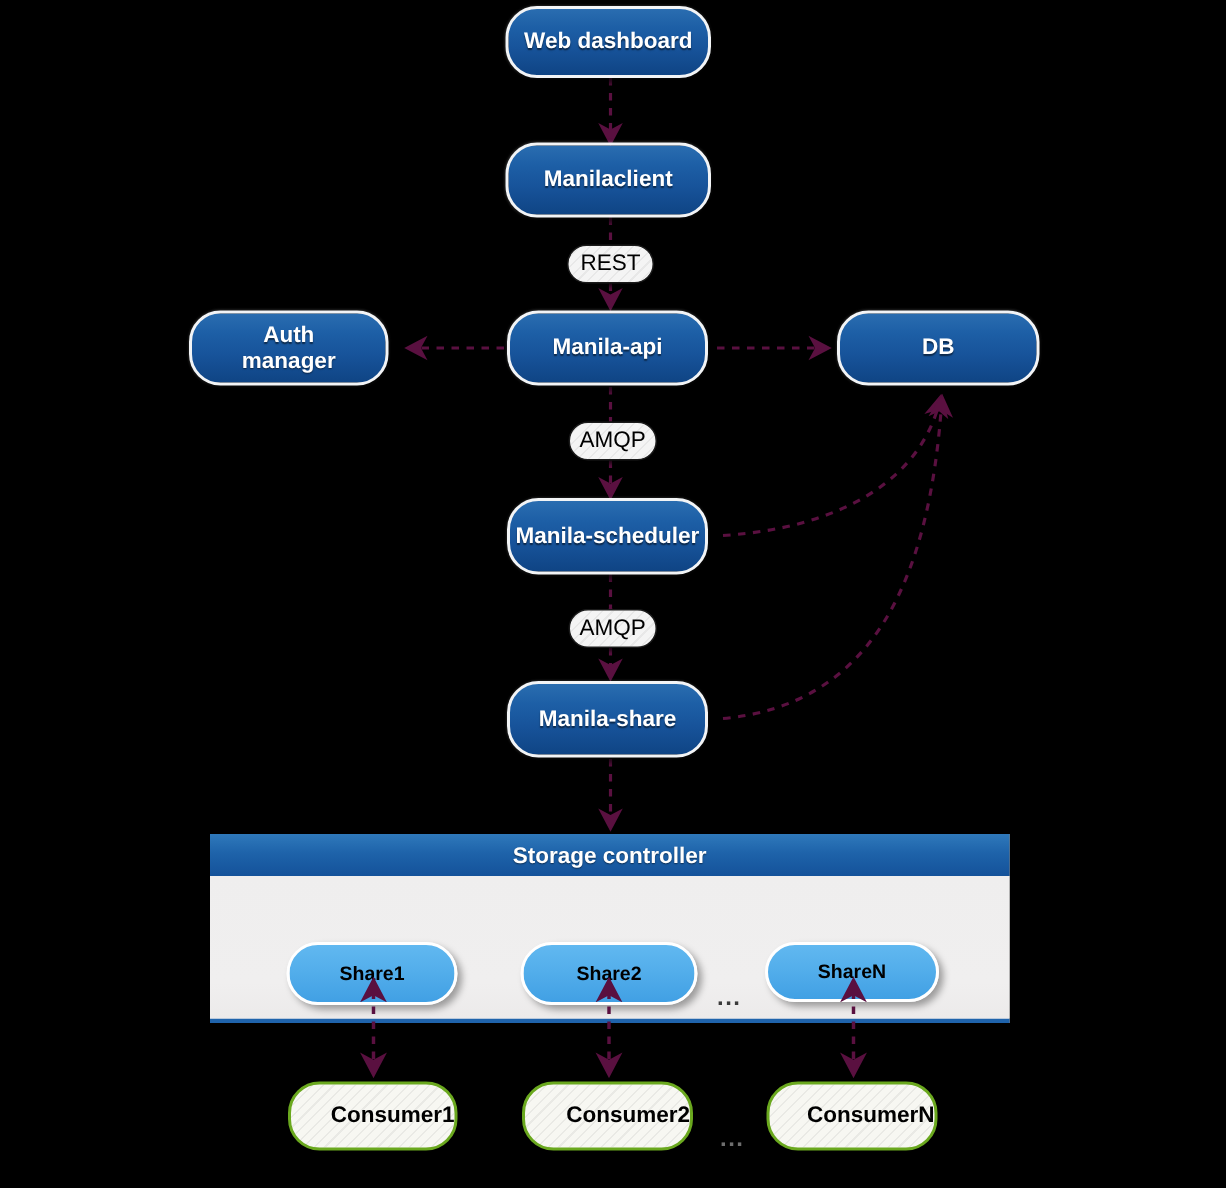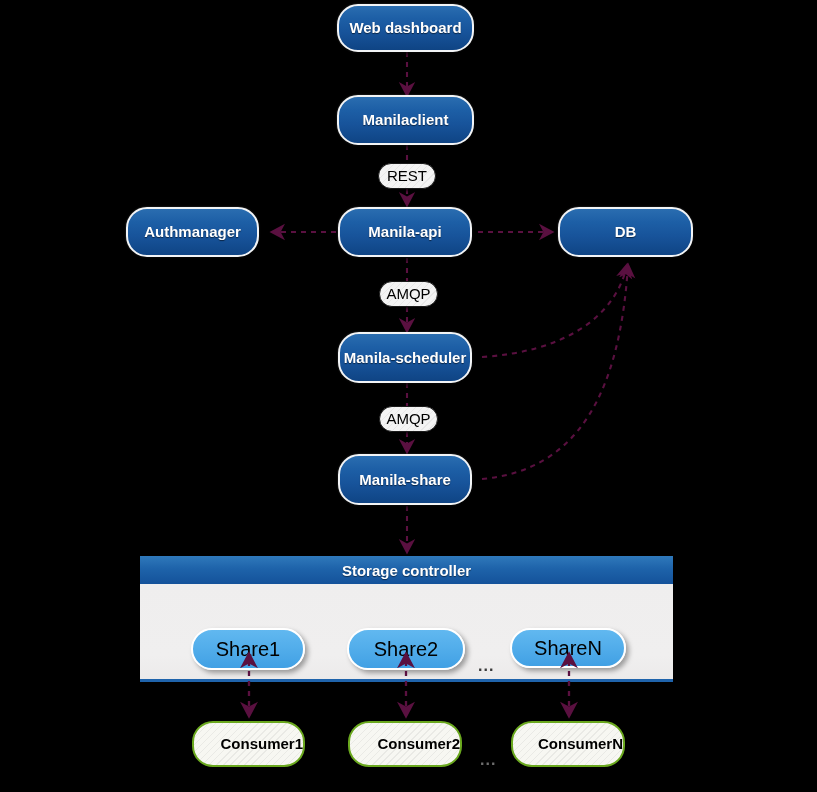--- a/index.html
+++ b/index.html
@@ -40,22 +40,22 @@
     box-shadow: 3px 3px 5px rgba(0,0,0,0.85), 0 0 2px rgba(255,255,255,0.25);
     text-shadow: 0 1px 1px rgba(0,0,0,0.55);
   }
 
   
   .share {
     background: linear-gradient(to bottom, #61b8f0 0%, #53aeeb 45%, #41a0e4 100%);
     border: 2px solid #ffffff;
     border-radius: 7px;
     color: #000000;
-    font-weight: normal;
-    font-size: 20px;
+    font-weight: bold;
+    font-size: 13px;
     box-shadow: 3px 3px 5px rgba(0,0,0,0.35);
   }
 
   
   .consumer {
     background-color: #f7f7f2;
     background-image: repeating-linear-gradient(135deg,
         rgba(0,0,0,0.055) 0px, rgba(0,0,0,0.055) 1px,
         rgba(0,0,0,0) 1px, rgba(0,0,0,0) 5px);
     border: 2px solid #6aa81e;
@@ -199,21 +199,21 @@
   </div>
 
   <div class="node svc" style="left:337px; top:95px; width:137px; height:50px;">
     <span>Manilaclient</span>
   </div>
 
   <div class="node proto" style="left:378px; top:163px; width:58px; height:26px;">
     <span>REST</span>
   </div>
 
-  <div class="node svc" style="left:126px; top:207px; width:133px; height:50px; ">
+  <div class="node svc" style="left:126px; top:207px; width:133px; height:50px; flex-direction:column;">
     <span>Auth</span>
     <span>manager</span>
   </div>
 
   <div class="node svc" style="left:338px; top:207px; width:134px; height:50px;">
     <span>Manila-api</span>
   </div>
 
   <div class="node svc" style="left:558px; top:207px; width:135px; height:50px;">
     <span>DB</span>

